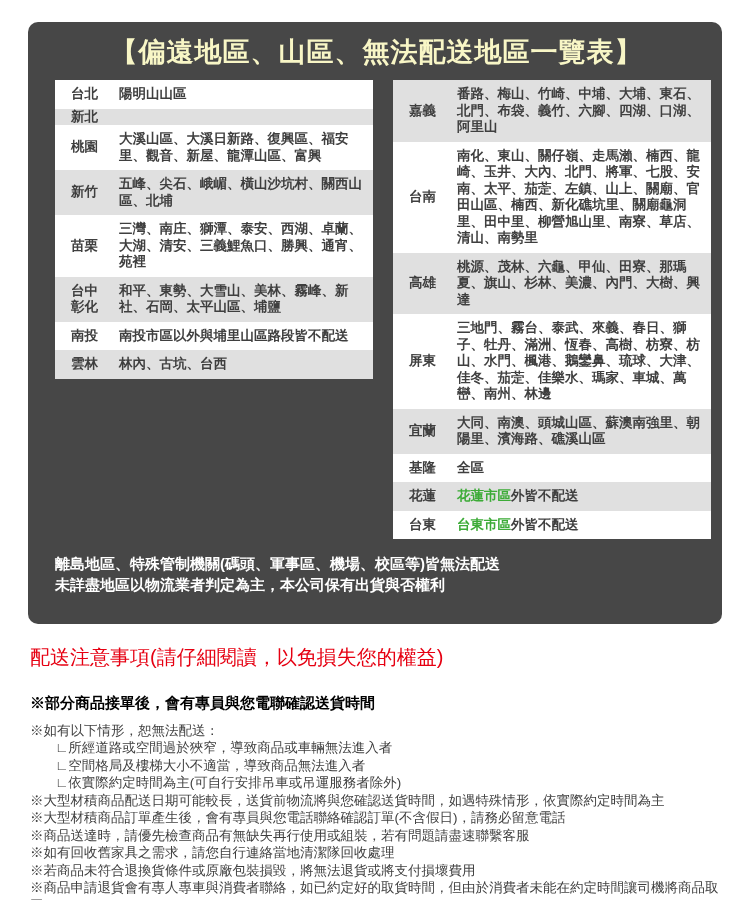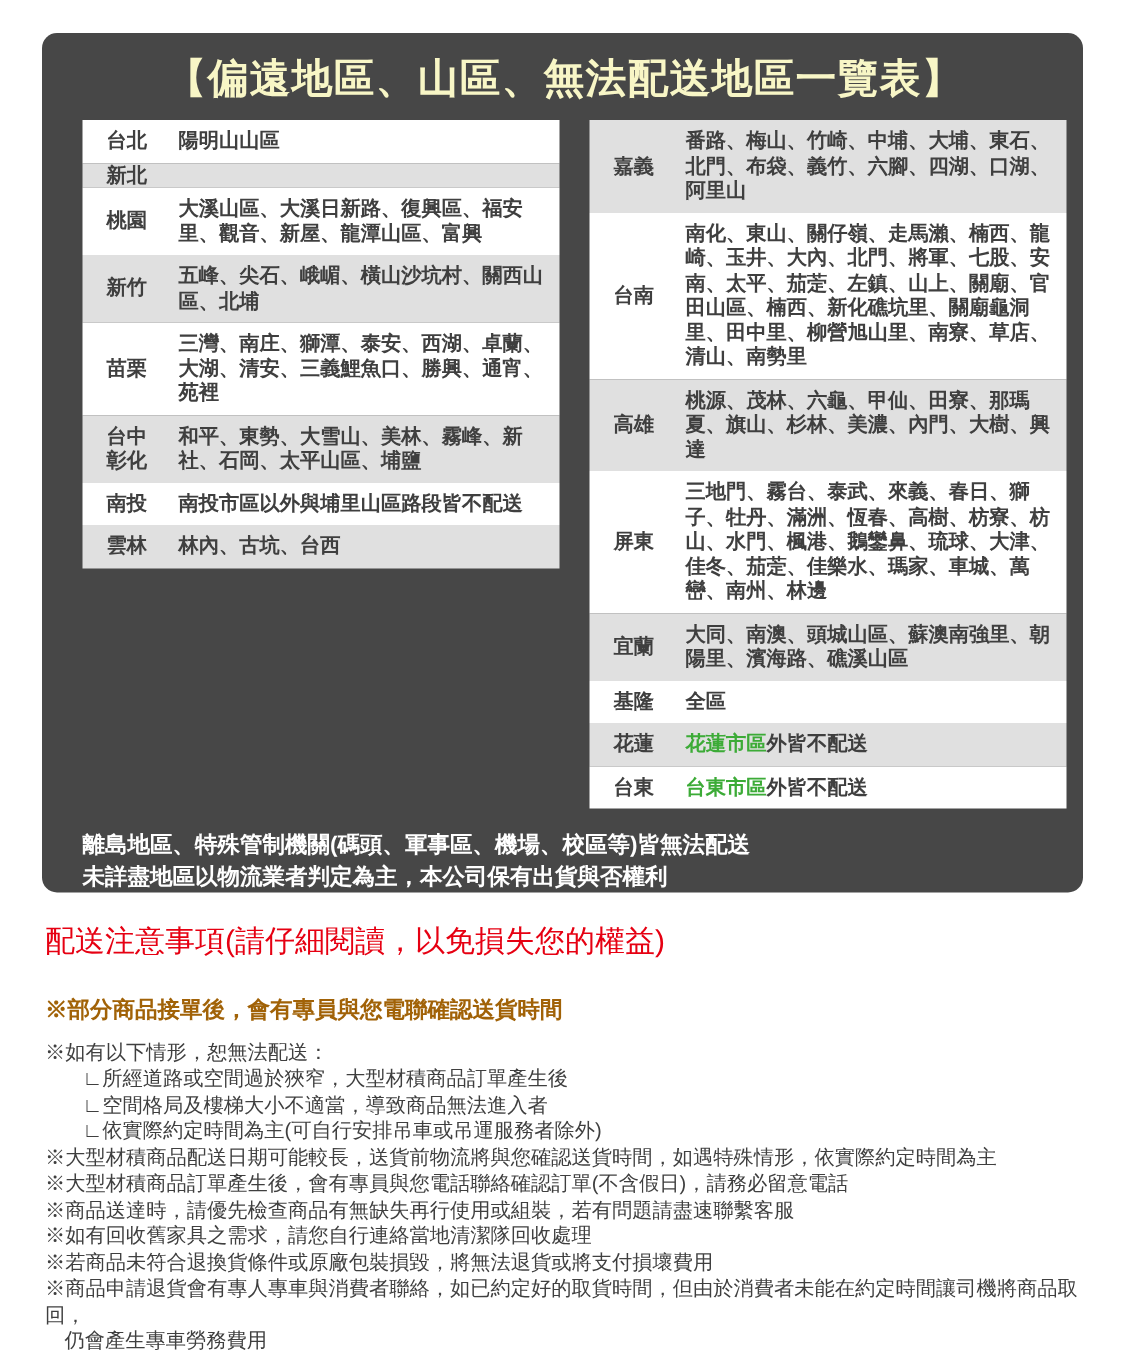--- a/index.html
+++ b/index.html
@@ -9,21 +9,21 @@
     background: #ffffff;
     font-family: "Liberation Sans", sans-serif;
     -webkit-font-smoothing: antialiased;
   }
 
   
   .panel {
     margin: 22px 28px 0 28px;
     background: #474747;
     border-radius: 10px;
-    padding: 10px 24px 0 27px;
+    padding: 10px 24px 29px 27px;
   }
   .panel-title {
     color: #f8f6c6;
     font-size: 27px;
     font-weight: bold;
     text-align: center;
     letter-spacing: 1px;
     padding: 2px 0 10px 0;
   }
 
@@ -68,21 +68,21 @@
     color: #3f3f3f;
   }
   .notes-heading {
     color: #e60012;
     font-size: 20px;
     line-height: 25px;
     font-weight: normal;
     margin-bottom: 5px;
   }
   .notes-sub {
-    color: #a16207;
+    color: #000000;
     font-size: 15px;
     font-weight: bold;
     margin-bottom: 10px;
     margin-top: 24px;
   }
   .note { }
   .note.indent { padding-left: 25px; }
   .note.indent2 { padding-left: 13px; }
   .red-text { color: #e60012; font-weight: bold; }
 </style>
@@ -170,21 +170,21 @@
     <div>離島地區、特殊管制機關(碼頭、軍事區、機場、校區等)皆無法配送</div>
     <div>未詳盡地區以物流業者判定為主，本公司保有出貨與否權利</div>
   </div>
 </div>
 
 <div class="notes">
   <div class="notes-heading">配送注意事項(請仔細閱讀，以免損失您的權益)</div>
   <div class="notes-sub">※部分商品接單後，會有專員與您電聯確認送貨時間</div>
 
   <div class="note">※如有以下情形，恕無法配送：</div>
-  <div class="note indent">∟所經道路或空間過於狹窄，大型材積商品訂單產生後</div>
+  <div class="note indent">∟所經道路或空間過於狹窄，導致商品或車輛無法進入者</div>
   <div class="note indent">∟空間格局及樓梯大小不適當，導致商品無法進入者</div>
   <div class="note indent">∟依實際約定時間為主(可自行安排吊車或吊運服務者除外)</div>
   <div class="note">※大型材積商品配送日期可能較長，送貨前物流將與您確認送貨時間，如遇特殊情形，依實際約定時間為主</div>
   <div class="note">※大型材積商品訂單產生後，會有專員與您電話聯絡確認訂單(不含假日)，請務必留意電話</div>
   <div class="note">※商品送達時，請優先檢查商品有無缺失再行使用或組裝，若有問題請盡速聯繫客服</div>
   <div class="note">※如有回收舊家具之需求，請您自行連絡當地清潔隊回收處理</div>
   <div class="note">※若商品未符合退換貨條件或原廠包裝損毀，將無法退貨或將支付損壞費用</div>
   <div class="note">※商品申請退貨會有專人專車與消費者聯絡，如已約定好的取貨時間，但由於消費者未能在約定時間讓司機將商品取回，</div>
   <div class="note indent2">仍會產生專車勞務費用</div>
 

